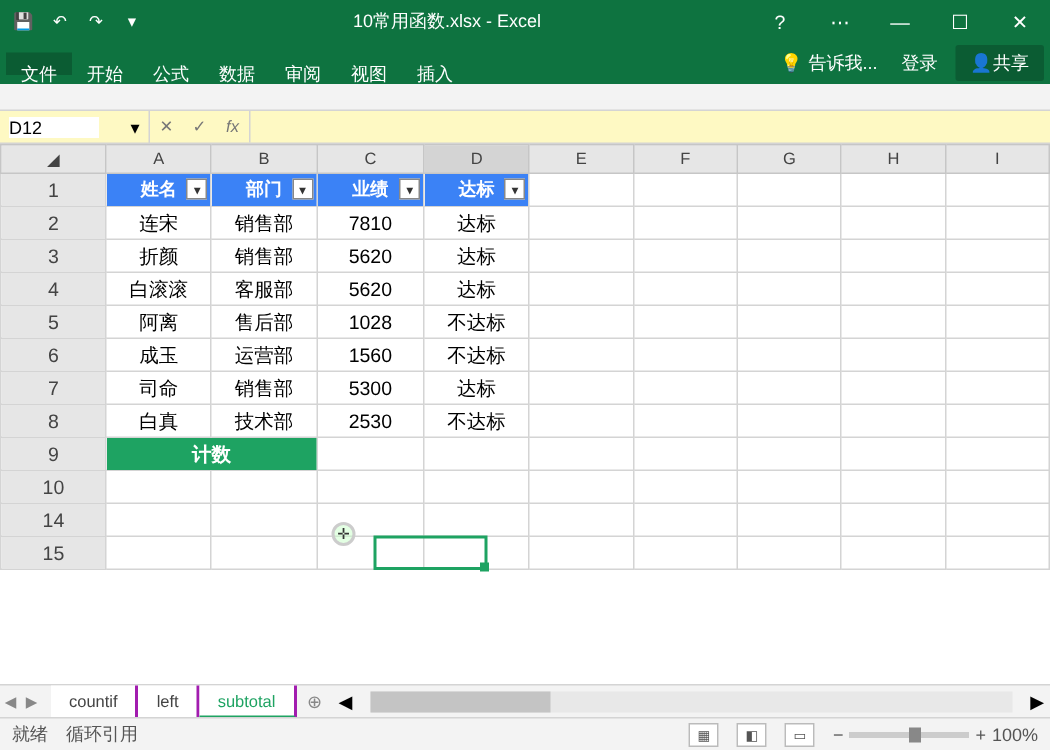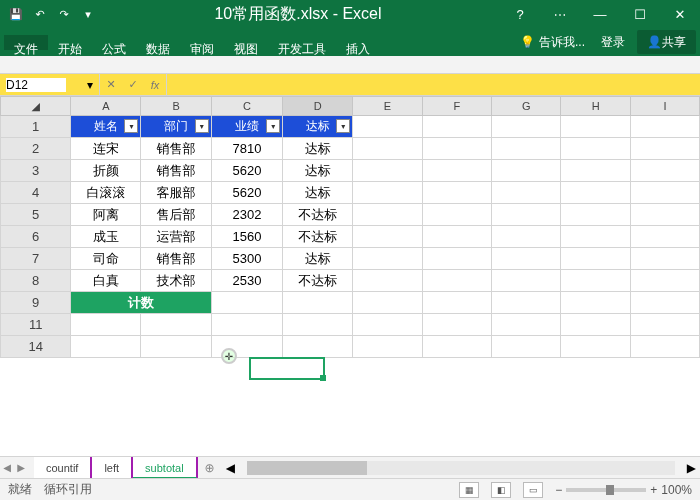--- a/index.html
+++ b/index.html
@@ -1,43 +1,43 @@
 <!DOCTYPE html>
 <html><head>
 <meta charset="utf-8">
 <style>
 *{margin:0;padding:0;box-sizing:border-box;font-family:"Microsoft YaHei",sans-serif;font-size:12px;user-select:none}
 body{width:700px;height:500px;overflow:hidden;background:#fff;display:flex;flex-direction:column}
 .titlebar{background:#0e7340;height:28px;display:flex;align-items:center;color:#fff}
 .qat{display:flex;align-items:center;gap:8px;padding-left:8px}
 .qat .ico{width:16px;height:16px;display:flex;align-items:center;justify-content:center;color:#fff;font-size:11px}
-.title{flex:1;text-align:center;font-size:16px}
+.title{flex:1;text-align:center;font-size:12px}
 .winbtns{display:flex}
 .winbtn{width:40px;height:28px;display:flex;align-items:center;justify-content:center;color:#fff;font-size:13px}
 .ribbon{background:#0e7340;height:28px;display:flex;align-items:center;color:#fff;padding:0 4px}
 .tab{padding:0 10px;height:15px;line-height:28px;cursor:pointer;font-size:12px}
 .tab.file{background:#0b5c33}
 .rspacer{flex:1}
 .ricon{padding:0 8px;display:flex;align-items:center;gap:4px}
 .share{background:#0b5c33;padding:0 10px;height:24px;display:flex;align-items:center;border-radius:2px;margin-left:4px}
 .toolrow{height:18px;background:#f3f3f3;border-bottom:1px solid #d4d4d4}
-.fxbar{height:22px;background:#fde047;border-bottom:1px solid #d4d4d4;display:flex;}
+.fxbar{height:22px;background:#fef9c3;border-bottom:1px solid #d4d4d4;display:flex;}
 .namebox{width:100px;border-right:1px solid #d4d4d4;padding:0 6px;height:22px;display:flex;align-items:center;justify-content:space-between}
 .namebox input{border:none;width:60px;outline:none;font-size:12px}
 .fxicons{display:flex;align-items:center;border-right:1px solid #d4d4d4}
 .fxicons span{width:22px;text-align:center;color:#777;font-size:11px}
 .fxinput{flex:1;padding:0 6px}
 .grid{flex:1;overflow:hidden;position:relative;background:#fff}
 table{border-collapse:collapse;table-layout:fixed}
 .colhdr td,.rowhdr{background:#e6e6e6;border:1px solid #c6c6c6;text-align:center;color:#444;font-size:11px;height:19px}
 .rowhdr{width:24px}
 .colhdr td{width:75px}
 .colhdr td.sel,.rowhdr.sel{background:#d4d4d4}
 .data td{border:1px solid #d4d4d4;height:22px;width:75px;text-align:center;font-size:13px;padding:0 2px;position:relative}
-.th{background:#1d4ed8;color:#fff;font-weight:normal;font-size:13px;position:relative;text-align:center}
+.th{background:#3b82f6;color:#fff;font-weight:bold;font-size:13px;position:relative;text-align:center}
 .th .dd{position:absolute;right:2px;top:3px;width:14px;height:14px;background:#fff;border:1px solid #888;font-size:8px;color:#333;display:flex;align-items:center;justify-content:center}
 .merge{background:#1ea362;color:#fff;font-weight:bold;font-size:13px}
 .cellcursor{position:absolute;border:2px solid #1ea362;pointer-events:none}
 .cellcursor .handle{position:absolute;right:-3px;bottom:-3px;width:6px;height:6px;background:#1ea362}
 .plus{position:absolute;width:16px;height:16px;border:2px solid #ccc;border-radius:50%;background:rgba(200,255,200,.5);display:flex;align-items:center;justify-content:center;font-size:10px;color:#333}
 .sheetbar{height:22px;background:#f3f3f3;border-top:1px solid #d4d4d4;display:flex;align-items:center}
 .sheetnav{width:14px;text-align:center;color:#888;font-size:10px}
 .sheettab{padding:0 12px;height:22px;line-height:22px;border-right:2px solid #a21caf;background:#fff;color:#444;font-size:11px}
 .sheettab.active{border-bottom:2px solid #1ea362;color:#1ea362}
 .addsheet{width:24px;text-align:center;color:#888}
@@ -71,21 +71,20 @@
   </div>
 </div>
 
 <div class="ribbon">
   <div class="tab file">文件</div>
   <div class="tab">开始</div>
   <div class="tab">公式</div>
   <div class="tab">数据</div>
   <div class="tab">审阅</div>
   <div class="tab">视图</div>
-  <div class="tab">开发工具</div>
   <div class="tab">插入</div>
   <div class="rspacer"></div>
   <div class="ricon">💡 <span>告诉我...</span></div>
   <div class="ricon">登录</div>
   <div class="share">👤 <span>共享</span></div>
 </div>
 
 <div class="toolrow"></div>
 
 <div class="fxbar">
@@ -161,21 +160,21 @@
           <td></td>
           <td></td>
           <td></td>
           <td></td>
           <td></td>
         </tr>
     <tr class="data">
           <td class="rowhdr">5</td>
           <td>阿离</td>
           <td>售后部</td>
-          <td>2302</td>
+          <td>1028</td>
           <td>不达标</td>
           <td></td>
           <td></td>
           <td></td>
           <td></td>
           <td></td>
         </tr>
     <tr class="data">
           <td class="rowhdr">6</td>
           <td>成玉</td>
@@ -217,33 +216,45 @@
           <td class="merge" colspan="2">计数</td>
           <td></td>
           <td></td>
           <td></td>
           <td></td>
           <td></td>
           <td></td>
           <td></td>
         </tr>
     <tr class="data">
-          <td class="rowhdr">11</td>
+          <td class="rowhdr">10</td>
           <td></td>
           <td></td>
           <td></td>
           <td></td>
           <td></td>
           <td></td>
           <td></td>
           <td></td>
           <td></td>
         </tr>
     <tr class="data">
           <td class="rowhdr">14</td>
+          <td></td>
+          <td></td>
+          <td></td>
+          <td></td>
+          <td></td>
+          <td></td>
+          <td></td>
+          <td></td>
+          <td></td>
+        </tr>
+    <tr class="data">
+          <td class="rowhdr">15</td>
           <td></td>
           <td></td>
           <td></td>
           <td></td>
           <td></td>
           <td></td>
           <td></td>
           <td></td>
           <td></td>
         </tr>

